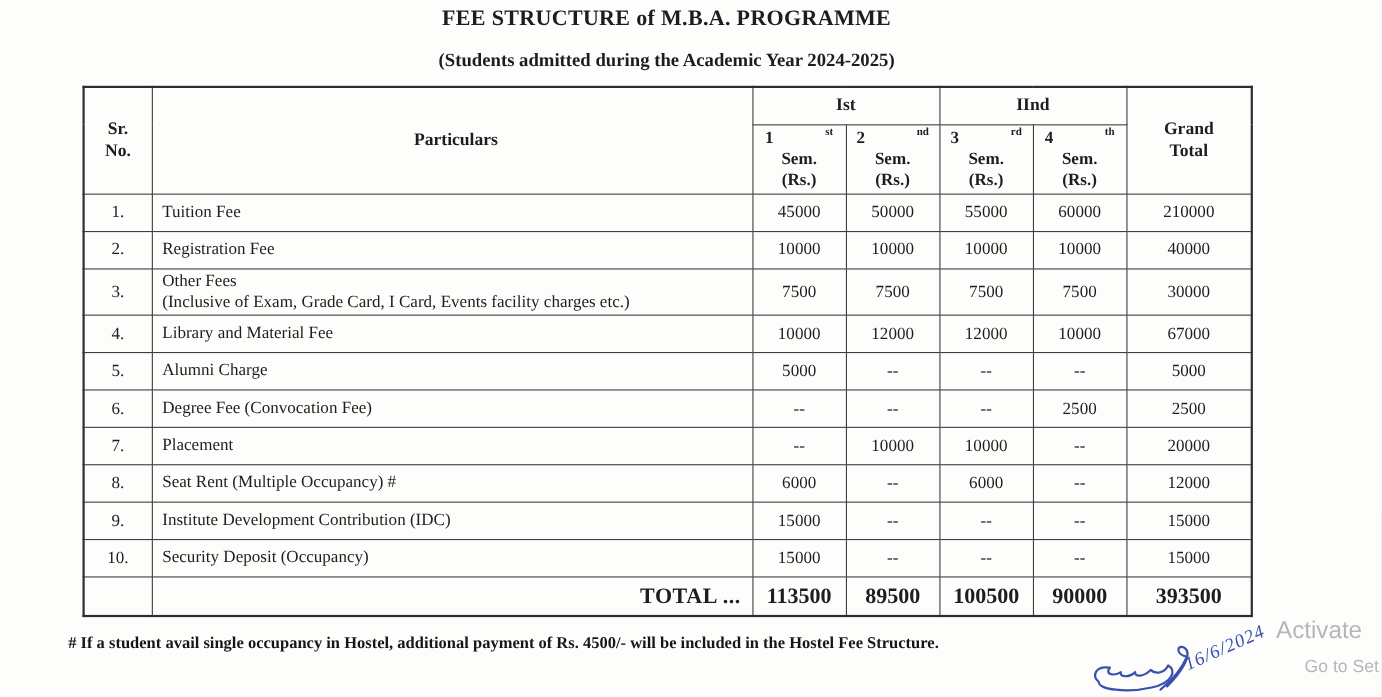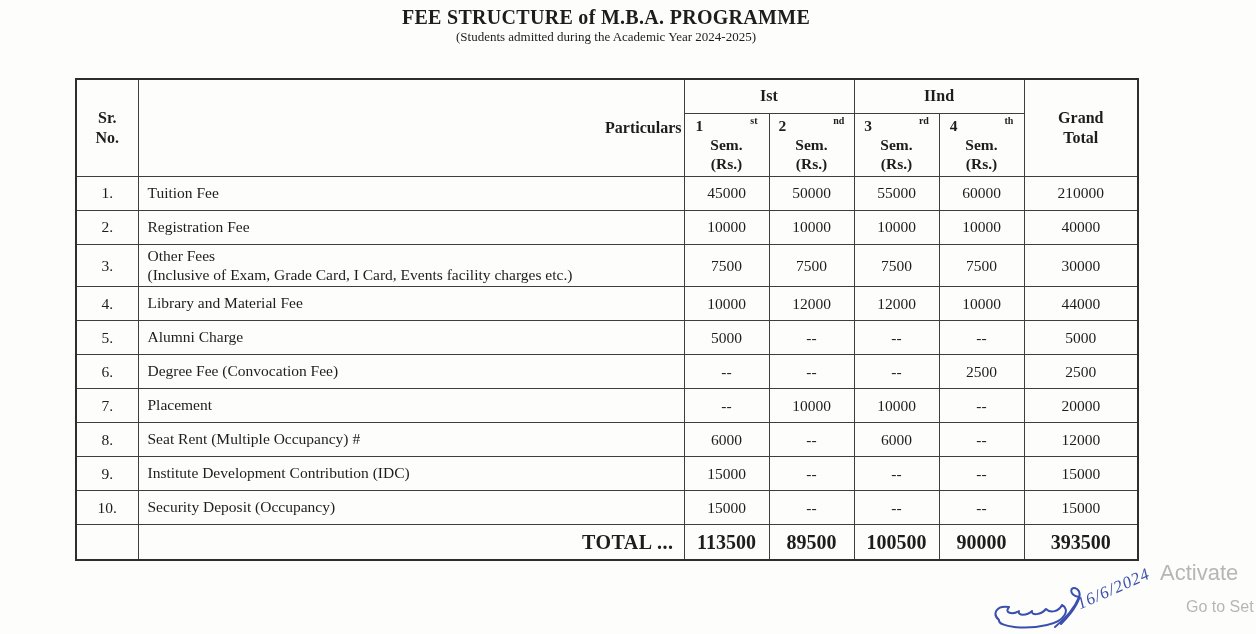--- a/index.html
+++ b/index.html
@@ -3,21 +3,21 @@
 <meta charset="utf-8">
 <style>
   html,body { margin:0; padding:0; background:#e8e8e8; }
   .page {
     position:relative; width:1256px; height:634px;
     background:#fdfdfb; overflow:hidden;
     font-family:"Liberation Serif", serif; color:#1d1d1d;
   }
   .titlebox { position:absolute; left:75px; top:6px; width:1062px; text-align:center; }
   .title { font-size:20px; font-weight:bold; letter-spacing:0.3px; }
-  .subtitle { margin-top:0; font-size:13px; font-weight:normal; }
+  .subtitle { margin-top:16px; font-size:17px; font-weight:bold; }
 
   table.fee-table {
     position:absolute; left:75px; top:78px; width:1062px;
     border-collapse:collapse; table-layout:fixed;
     border:2px solid #2e2e2e;
   }
   .fee-table th, .fee-table td { border:1px solid #3e3e3e; overflow:hidden; }
   .fee-table thead th {
     font-weight:bold; text-align:center; vertical-align:middle;
     font-size:16px; line-height:1.25; padding:2px;
@@ -77,21 +77,21 @@
         <col style="width:546px">
       <col style="width:85px">
         <col style="width:85px">
       <col style="width:85px">
         <col style="width:85px">
       <col style="width:114px">
     </colgroup>
     <thead>
       <tr class="group-row">
         <th rowspan="2"><span>Sr.</span><br><span>No.</span></th>
-        <th rowspan="2" style="text-align:right; padding-left:9px;">Particulars</th>
+        <th rowspan="2" style="text-align:center; padding-left:9px;">Particulars</th>
         <th colspan="2">Ist</th>
         <th colspan="2">IInd</th>
         <th rowspan="2"><span>Grand</span><br><span>Total</span></th>
       </tr>
       <tr class="sem-row">
         <th><span>1</span><sup>st</sup><span> Sem.</span><br><span>(Rs.)</span></th>
         <th><span>2</span><sup>nd</sup><span> Sem.</span><br><span>(Rs.)</span></th>
         <th><span>3</span><sup>rd</sup><span> Sem.</span><br><span>(Rs.)</span></th>
         <th><span>4</span><sup>th</sup><span> Sem.</span><br><span>(Rs.)</span></th>
       </tr>
@@ -133,21 +133,21 @@
         </tr>
         <tr>
           <td>4.</td>
           <td class="particulars">
             <div>Library and Material Fee</div>
           </td>
           <td>10000</td>
           <td>12000</td>
           <td>12000</td>
           <td>10000</td>
-          <td>44000</td>
+          <td>67000</td>
         </tr>
         <tr>
           <td>5.</td>
           <td class="particulars">
             <div>Alumni Charge</div>
           </td>
           <td>5000</td>
           <td>--</td>
           <td>--</td>
           <td>--</td>
@@ -215,20 +215,21 @@
         <td class="total-label">TOTAL ...</td>
         <td>113500</td>
         <td>89500</td>
         <td>100500</td>
         <td>90000</td>
         <td>393500</td>
       </tr>
     </tfoot>
   </table>
 
+  <div class="footnote"># If a student avail single occupancy in Hostel, additional payment of Rs. 4500/- will be included in the Hostel Fee Structure.</div>
 
   <svg class="signature-svg" width="115" height="52" viewBox="0 0 115 52">
     <g fill="none" stroke="#3a4fae" stroke-width="2" stroke-linecap="round" stroke-linejoin="round">
       <path d="M 14 36 C 7 30, 11 21, 24 23 C 19 29, 27 31, 34 27 C 32 32, 42 32, 47 27 C 46 32, 56 31, 61 25 C 66 30, 74 27, 77 21 C 85 25, 81 37, 62 41 C 40 46, 13 43, 14 36"></path>
       <path d="M 76 40 C 88 28, 100 11, 92 5 C 85 1, 83 11, 94 13 C 90 23, 82 33, 70 43"></path>
     </g>
   </svg>
 
   <div class="hand-date">16/6/2024</div>
 

